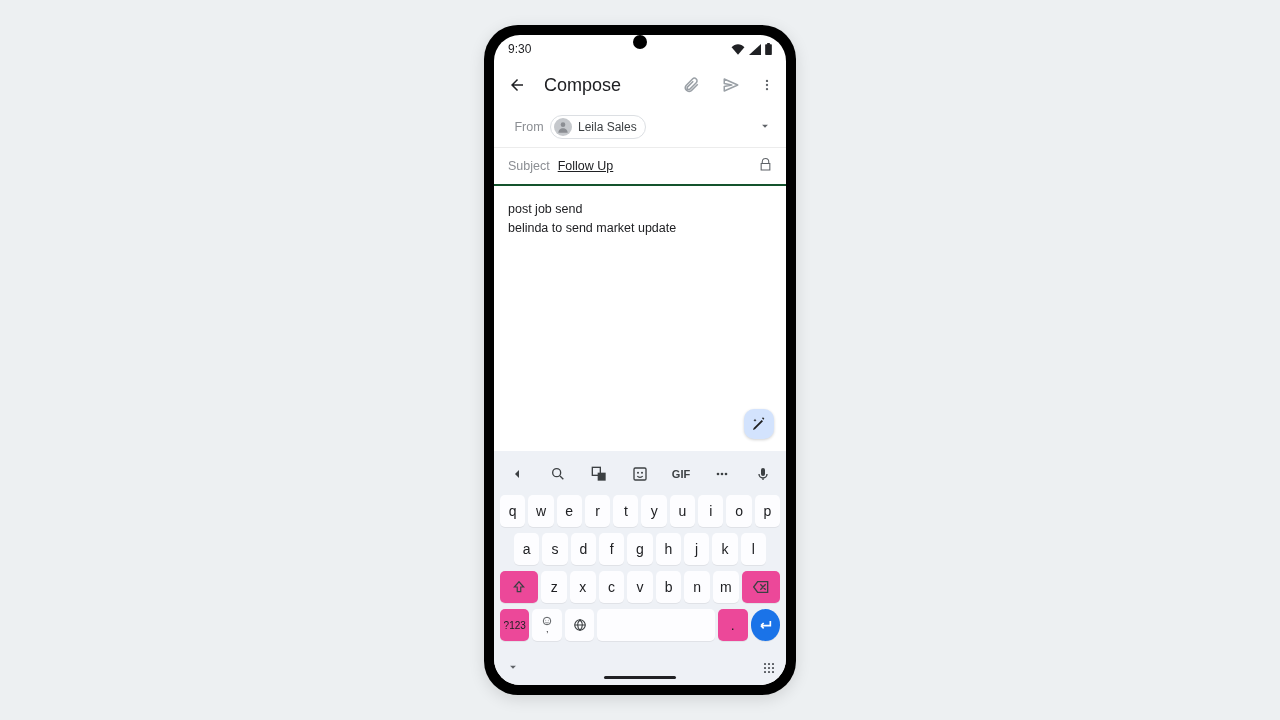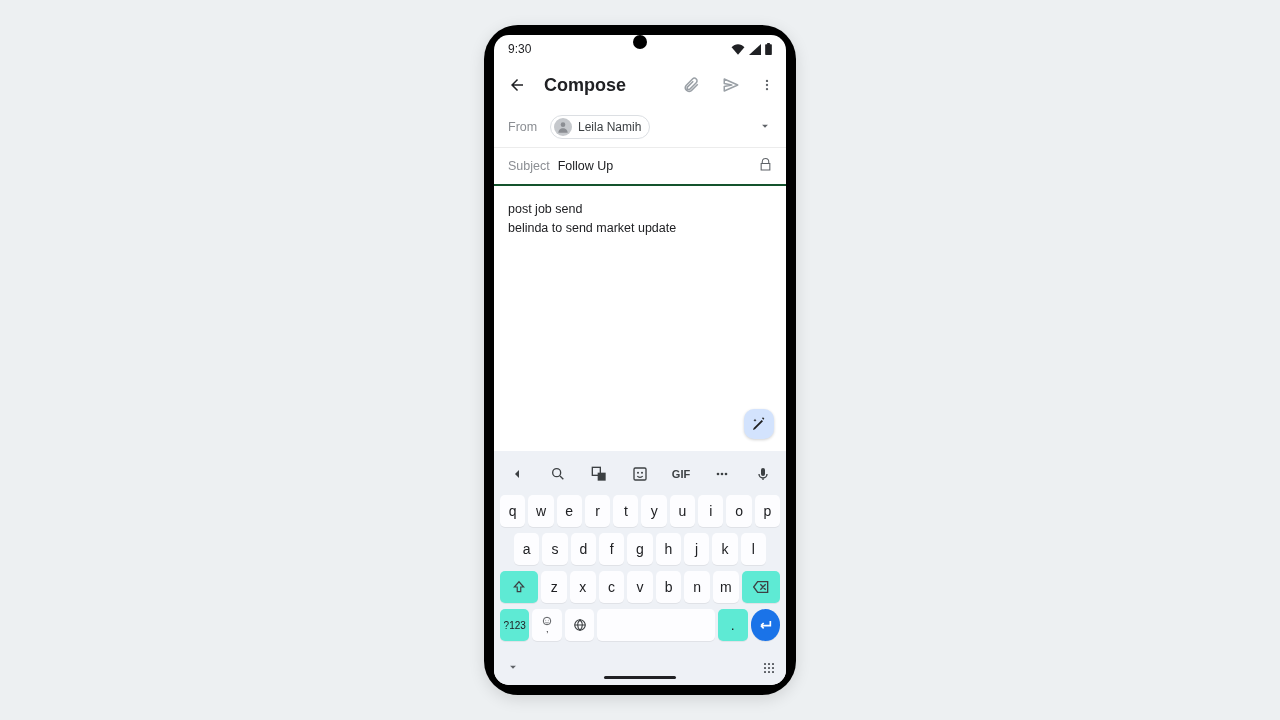--- a/index.html
+++ b/index.html
@@ -20,21 +20,21 @@
     height: 670px;
     background: #000;
     border-radius: 34px;
     padding: 10px;
     box-shadow: 0 4px 16px rgba(0,0,0,0.12);
   }
   .screen {
     width: 100%;
     height: 100%;
     background: #fff;
-    border-radius: 15px;
+    border-radius: 26px;
     overflow: hidden;
     display: flex;
     flex-direction: column;
     position: relative;
   }
   .notch {
     position: absolute;
     top: 10px;
     left: 50%;
     transform: translateX(-50%);
@@ -54,40 +54,39 @@
     font-weight: 500;
     color: #202124;
   }
   .status-icons { display: flex; gap: 4px; align-items: center; }
   .app-bar {
     height: 44px;
     display: flex;
     align-items: center;
     padding: 0 12px;
     gap: 16px;
-    font-weight: bold;
   }
   .app-bar-title { font-size: 18px; color: #202124; flex: 1; }
   .icon-btn {
     width: 22px; height: 22px;
     display: flex; align-items: center; justify-content: center;
     color: #5f6368;
   }
   .icon-btn svg { width: 18px; height: 18px; }
   .app-bar-actions { display: flex; gap: 18px; align-items: center; }
 
   .field-row {
     display: flex;
     align-items: center;
     padding: 8px 14px;
     border-bottom: 1px solid #ececec;
     min-height: 40px;
     font-size: 12.5px;
   }
-  .field-label { color: #8b8e93; width: 42px; flex-shrink: 0; }
+  .field-label { color: #8b8e93; width: 42px; flex-shrink: 0; text-align: center; }
   .chip {
     display: inline-flex;
     align-items: center;
     gap: 6px;
     border: 1px solid #dcdfe3;
     border-radius: 14px;
     padding: 2px 8px 2px 3px;
     font-size: 12px;
     color: #3c4043;
   }
@@ -103,21 +102,21 @@
   .expand { margin-left: auto; color: #5f6368; }
 
   .subject-row {
     display: flex;
     align-items: center;
     padding: 10px 14px;
     border-bottom: 2px solid #14532d;
     font-size: 12.5px;
   }
   .subject-label { color: #8b8e93; margin-right: 8px; }
-  .subject-text { color: #202124; }
+  .subject-text { color: #202124; text-decoration: underline; }
   .lock { margin-left: auto; color: #5f6368; }
 
   .body-area {
     flex: 1;
     padding: 14px;
     font-size: 12.5px;
     color: #202124;
     line-height: 1.55;
     position: relative;
   }
@@ -162,21 +161,21 @@
     height: 32px;
     background: #fdfdff;
     border-radius: 5px;
     display: flex;
     align-items: center;
     justify-content: center;
     font-size: 14px;
     color: #202124;
     box-shadow: 0 1px 0 rgba(0,0,0,0.06);
   }
-  .key.special { background: #5eead4; }
+  .key.special { background: #ec4899; }
   .key.enter { background: #1a73e8; color: #fff; }
   .key.wide { flex: 1.5; }
   .spacebar { flex: 4; }
   .kb-row3 { padding: 0 2px; }
   .kb-row4 { padding: 0 2px; }
 
   .nav-bar {
     height: 34px;
     background: #eef1f6;
     display: flex;
@@ -259,21 +258,21 @@
 
     <div class="field-row">
       <span class="field-label">From</span>
       <span class="chip">
         <span class="chip-avatar">
           <svg viewBox="0 0 24 24">
               <circle cx="12" cy="8" r="4" fill="#8b8e93"></circle>
               <path d="M4 22c0-4.4 3.6-8 8-8s8 3.6 8 8" fill="#8b8e93"></path>
             </svg>
         </span>
-        <span>Leila Namih</span>
+        <span>Leila Sales</span>
       </span>
       <span class="expand">
         <svg width="14" height="14" viewBox="0 0 24 24">
             <path fill="#5f6368" d="M7 10l5 5 5-5z"></path>
           </svg>
       </span>
     </div>
 
 
     <div class="subject-row">

